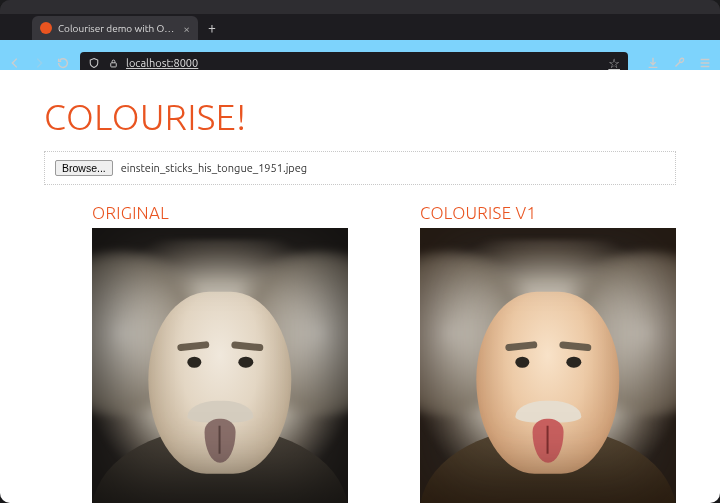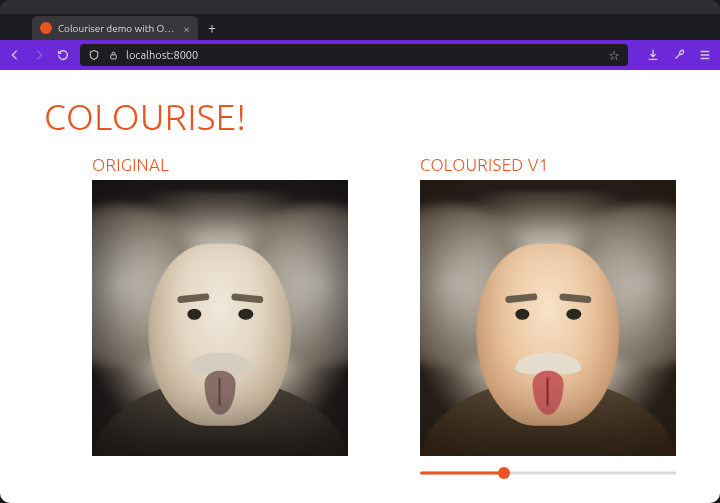--- a/index.html
+++ b/index.html
@@ -68,26 +68,27 @@
   .newtab {
     color: #ccc;
     padding: 0 10px;
     font-size: 14px;
     line-height: 24px;
   }
 
   
   .toolbar {
     height: 30px;
-    background: #6d28d9;
+    background: #7dd3fc;
     display: flex;
     align-items: center;
-    padding: 0 8px;
+    padding: 8px 8px;
     gap: 10px;
     color: #ccc;
+    text-decoration: underline;
   }
   .toolbar svg { stroke: #ccc; }
   .addr {
     flex: 1;
     height: 22px;
     background: #1d1c20;
     border-radius: 4px;
     display: flex;
     align-items: center;
     padding: 0 8px;
@@ -342,20 +343,24 @@
             <path d="M3 4h10M3 8h10M3 12h10"></path>
           </svg>
       </span>
     </div>
   </div>
 
   <div class="viewport">
     <div class="page">
       <h1 class="brand">COLOURISE!</h1>
 
+      <div class="uploader">
+        <button>Browse...</button>
+        <span>einstein_sticks_his_tongue_1951.jpeg</span>
+      </div>
 
       <div class="columns">
 
         <div class="col">
           <h3>ORIGINAL</h3>
           <div class="portrait">
             <div class="hair"></div>
             <div class="shoulders"></div>
             <div class="face">
               <div class="brow-l"></div>
@@ -363,21 +368,21 @@
               <div class="eye-l"></div>
                 <div class="eye-r"></div>
               <div class="stache"></div>
               <div class="tongue"></div>
             </div>
             <div class="vignette"></div>
           </div>
         </div>
 
         <div class="col">
-          <h3>COLOURISED V1</h3>
+          <h3>COLOURISE V1</h3>
           <div class="portrait v1">
             <div class="hair"></div>
             <div class="shoulders"></div>
             <div class="face">
               <div class="brow-l"></div>
                 <div class="brow-r"></div>
               <div class="eye-l"></div>
                 <div class="eye-r"></div>
               <div class="stache"></div>
               <div class="tongue"></div>

